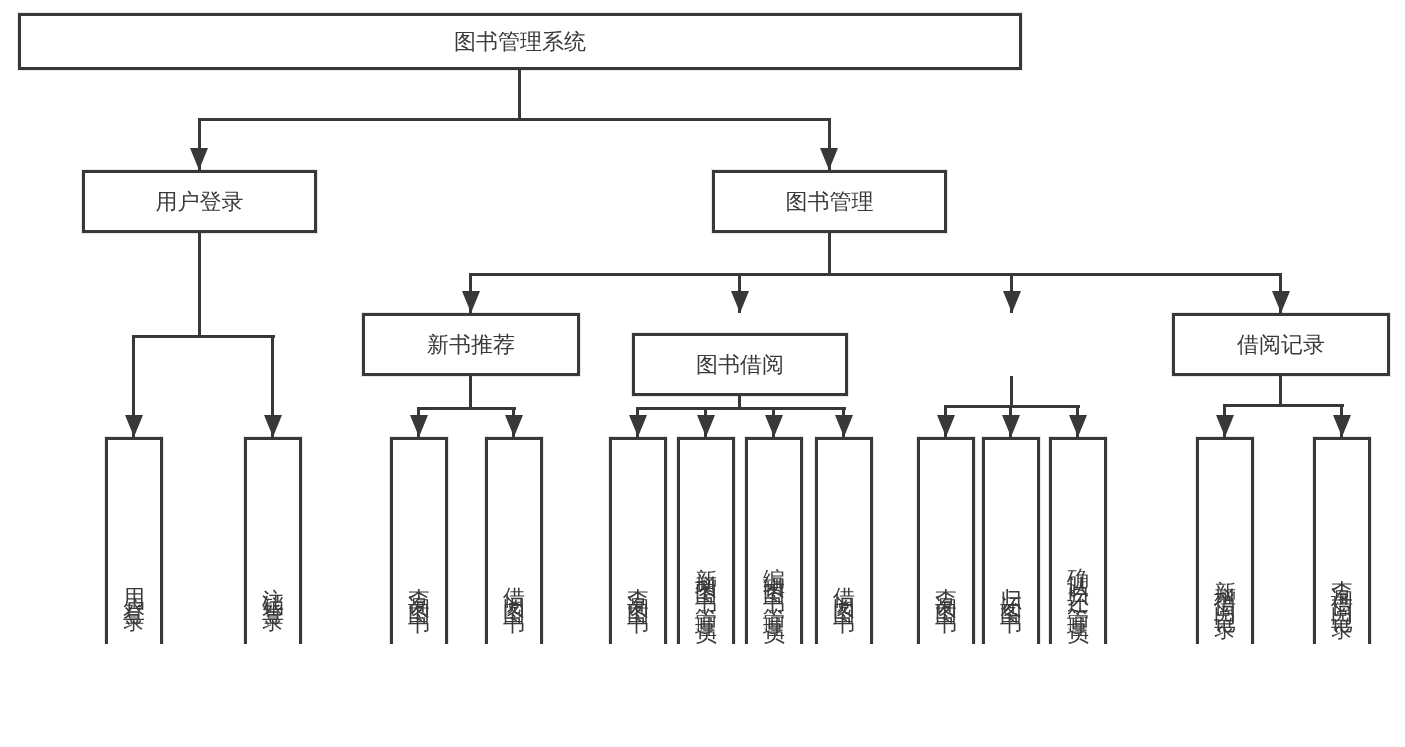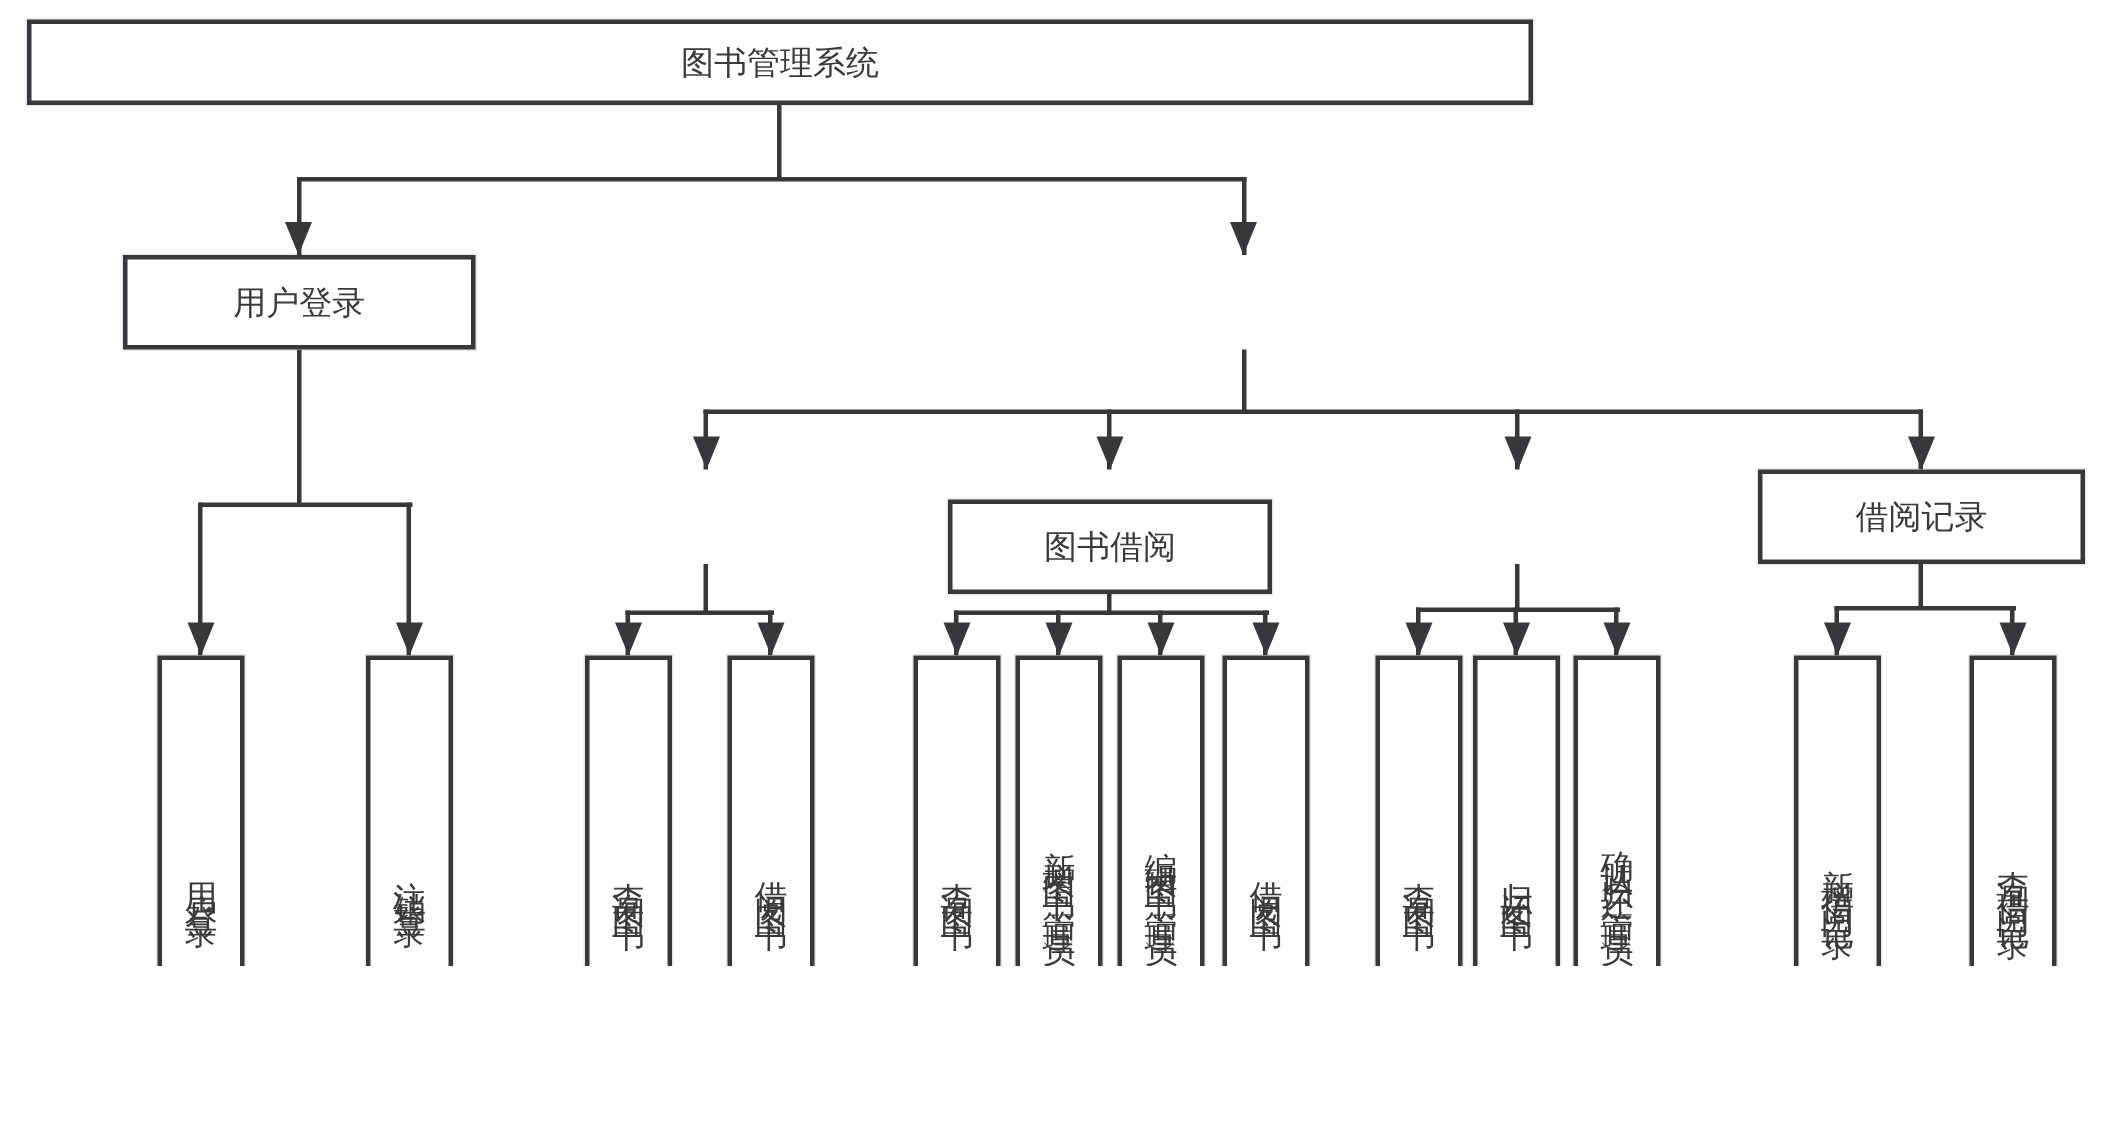--- a/index.html
+++ b/index.html
@@ -45,39 +45,45 @@
   <div class="vline" style="left:518px; top:70px; height:49px;"></div>
   <div class="hline" style="left:198px; top:118px; width:633px;"></div>
   <div class="vline" style="left:198px; top:118px; height:52px;"></div>
   <div class="arrow" style="left:190px; top:148px;"></div>
   <div class="vline" style="left:828px; top:118px; height:52px;"></div>
   <div class="arrow" style="left:820px; top:148px;"></div>
 
   <div class="node" style="left:82px; top:170px; width:235px; height:63px;">
     <span class="lbl">用户登录</span>
   </div>
+  <div class="node" style="left:712px; top:170px; width:235px; height:63px;">
+    <span class="lbl">图书管理</span>
+  </div>
 
   <div class="vline" style="left:198px; top:233px; height:105px;"></div>
   <div class="hline" style="left:133px; top:335px; width:142px;"></div>
   <div class="vline" style="left:132px; top:335px; height:102px;"></div>
   <div class="arrow" style="left:125px; top:415px;"></div>
   <div class="vline" style="left:271px; top:335px; height:102px;"></div>
   <div class="arrow" style="left:264px; top:415px;"></div>
 
   <div class="vline" style="left:828px; top:233px; height:43px;"></div>
   <div class="hline" style="left:469px; top:273px; width:813px;"></div>
   <div class="vline" style="left:469px; top:273px; height:40px;"></div>
   <div class="arrow" style="left:462px; top:291px;"></div>
   <div class="vline" style="left:738px; top:273px; height:40px;"></div>
   <div class="arrow" style="left:731px; top:291px;"></div>
   <div class="vline" style="left:1010px; top:273px; height:40px;"></div>
   <div class="arrow" style="left:1003px; top:291px;"></div>
   <div class="vline" style="left:1279px; top:273px; height:40px;"></div>
   <div class="arrow" style="left:1272px; top:291px;"></div>
 
+  <div class="node" style="left:362px; top:313px; width:218px; height:63px;">
+    <span class="lbl">新书推荐</span>
+  </div>
   <div class="node" style="left:632px; top:313px; width:216px; height:63px;margin-top:20px;">
     <span class="lbl">图书借阅</span>
   </div>
   <div class="node" style="left:1172px; top:313px; width:218px; height:63px;">
     <span class="lbl">借阅记录</span>
   </div>
 
   <div class="vline" style="left:469px; top:376px; height:33px;"></div>
   <div class="hline" style="left:417px; top:407px; width:99px;"></div>
   <div class="vline" style="left:417px; top:407px; height:30px;"></div>

